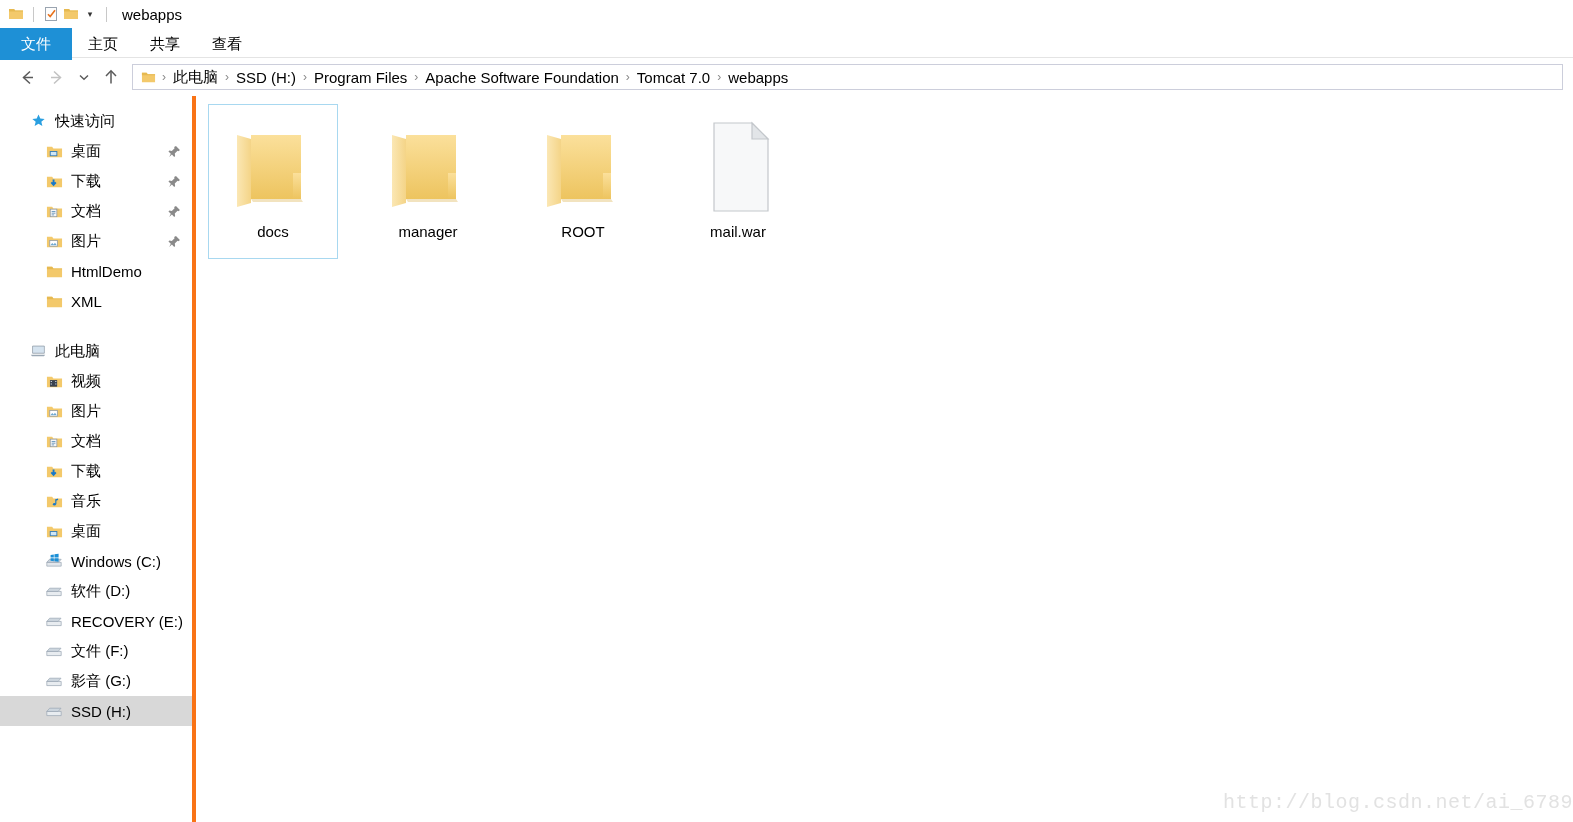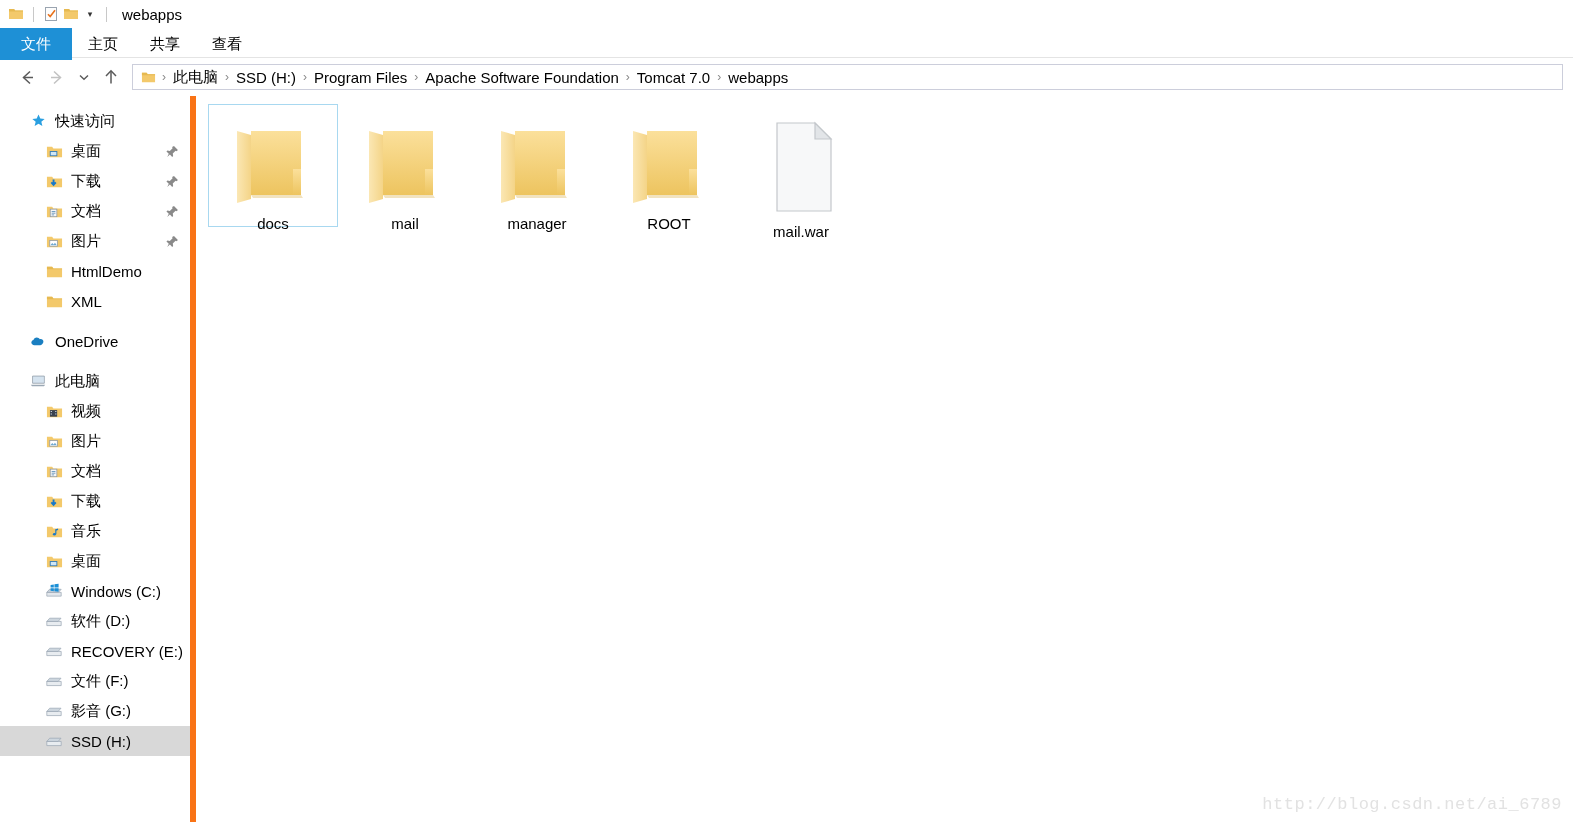--- a/index.html
+++ b/index.html
@@ -116,21 +116,21 @@
   
   .main {
     display: flex;
     height: calc(822px - 28px - 30px - 38px);
   }
 
   
   .sidebar {
     width: 196px;
     flex: none;
-    border-right: 6px solid #f97316;
+    border-right: 4px solid #f97316;
     background: #ffffff;
     padding-top: 10px;
     overflow: hidden;
     position: relative;
   }
   .nav-row {
     height: 30px;
     display: flex;
     align-items: center;
     font-size: 15px;
@@ -162,27 +162,27 @@
     padding: 8px 0 0 12px;
     position: relative;
   }
   .grid {
     display: flex;
     flex-wrap: wrap;
     align-content: flex-start;
   }
   .item {
     width: 130px;
-    height: 123px;
+    height: 155px;
     display: flex;
     flex-direction: column;
     align-items: center;
     justify-content: flex-start;
     padding-top: 12px;
-    margin-right: 2px;
+    margin-right: 25px;
     border: 1px solid transparent;
     cursor: default;
   }
   .item.selected {
     border: 1px solid #a8d8f0;
     background: #ffffff;
   }
   .item .glyph {
     width: 96px; height: 100px;
     display: flex; align-items: center; justify-content: center;
@@ -191,24 +191,24 @@
     font-size: 15px;
     color: #000;
     margin-top: 6px;
     text-align: center;
     white-space: nowrap;
   }
 
   
   .watermark {
     position: absolute;
-    right: 11px;
+    right: 0;
     bottom: 8px;
     font-family: "Liberation Mono", "DejaVu Sans Mono", monospace;
-    font-size: 17px;
+    font-size: 20px;
     color: #e2e2e2;
     letter-spacing: 0.5px;
     white-space: nowrap;
     user-select: none;
     margin-top: 7px;
   }
 </style>
 </head>
 <body>
 
@@ -384,28 +384,20 @@
         <svg width="17" height="17" viewBox="0 0 18 18">
           <path d="M1 4h5.5l1.3 1.7H17V15H1z" fill="#f3c96b"></path>
           <path d="M1 4h5.5l1.3 1.7H17v1H1z" fill="#e6b950"></path>
         </svg>
       </span>
       <span class="lbl">XML</span>
     </div>
 
     <div class="gap"></div>
 
-    <div class="nav-row lvl0">
-      <span class="ico">
-        <svg width="18" height="18" viewBox="0 0 20 18">
-          <path d="M6 13.6c-2 0-3.4-1.3-3.4-2.9 0-1.4 1-2.5 2.4-2.8.3-1.7 1.8-2.9 3.6-2.9 1.5 0 2.8.8 3.4 2 .3-.1.6-.2 1-.2 1.7 0 3 1.2 3 2.8 0 1.7-1.4 4-3.4 4z" fill="#1a7fc1"></path>
-        </svg>
-      </span>
-      <span class="lbl">OneDrive</span>
-    </div>
 
     <div class="gap"></div>
 
     <div class="nav-row lvl0">
       <span class="ico">
         <svg width="18" height="18" viewBox="0 0 20 18">
           <path d="M4 3.5h13v8H4z" fill="#b8c4cf" stroke="#8d99a6" stroke-width=".8"></path>
           <path d="M4.5 4.2h12v6.6h-12z" fill="#d5e3ef"></path>
           <path d="M2 13.2h16l-1.4 1.6H3.4z" fill="#9aa7b4"></path>
         </svg>
@@ -561,31 +553,20 @@
             </defs>
             <path d="M20 14h50v64H20z" fill="url(#fbody)"></path>
             <path d="M62 52h8v26h-8z" fill="url(#fbody)"></path>
             <path d="M6 14l14 4v64L6 86z" fill="url(#fflap)"></path>
             <path d="M20 78l50 0 2 3H22z" fill="#e2c271" opacity=".45"></path>
           </svg>
         </span>
         <span class="name">docs</span>
       </div>
 
-      <div class="item">
-        <span class="glyph">
-          <svg width="84" height="92" viewBox="0 0 84 92">
-            <path d="M20 14h50v64H20z" fill="url(#fbody)"></path>
-            <path d="M62 52h8v26h-8z" fill="url(#fbody)"></path>
-            <path d="M6 14l14 4v64L6 86z" fill="url(#fflap)"></path>
-            <path d="M20 78l50 0 2 3H22z" fill="#e2c271" opacity=".45"></path>
-          </svg>
-        </span>
-        <span class="name">mail</span>
-      </div>
 
       <div class="item">
         <span class="glyph">
           <svg width="84" height="92" viewBox="0 0 84 92">
             <path d="M20 14h50v64H20z" fill="url(#fbody)"></path>
             <path d="M62 52h8v26h-8z" fill="url(#fbody)"></path>
             <path d="M6 14l14 4v64L6 86z" fill="url(#fflap)"></path>
             <path d="M20 78l50 0 2 3H22z" fill="#e2c271" opacity=".45"></path>
           </svg>
         </span>

